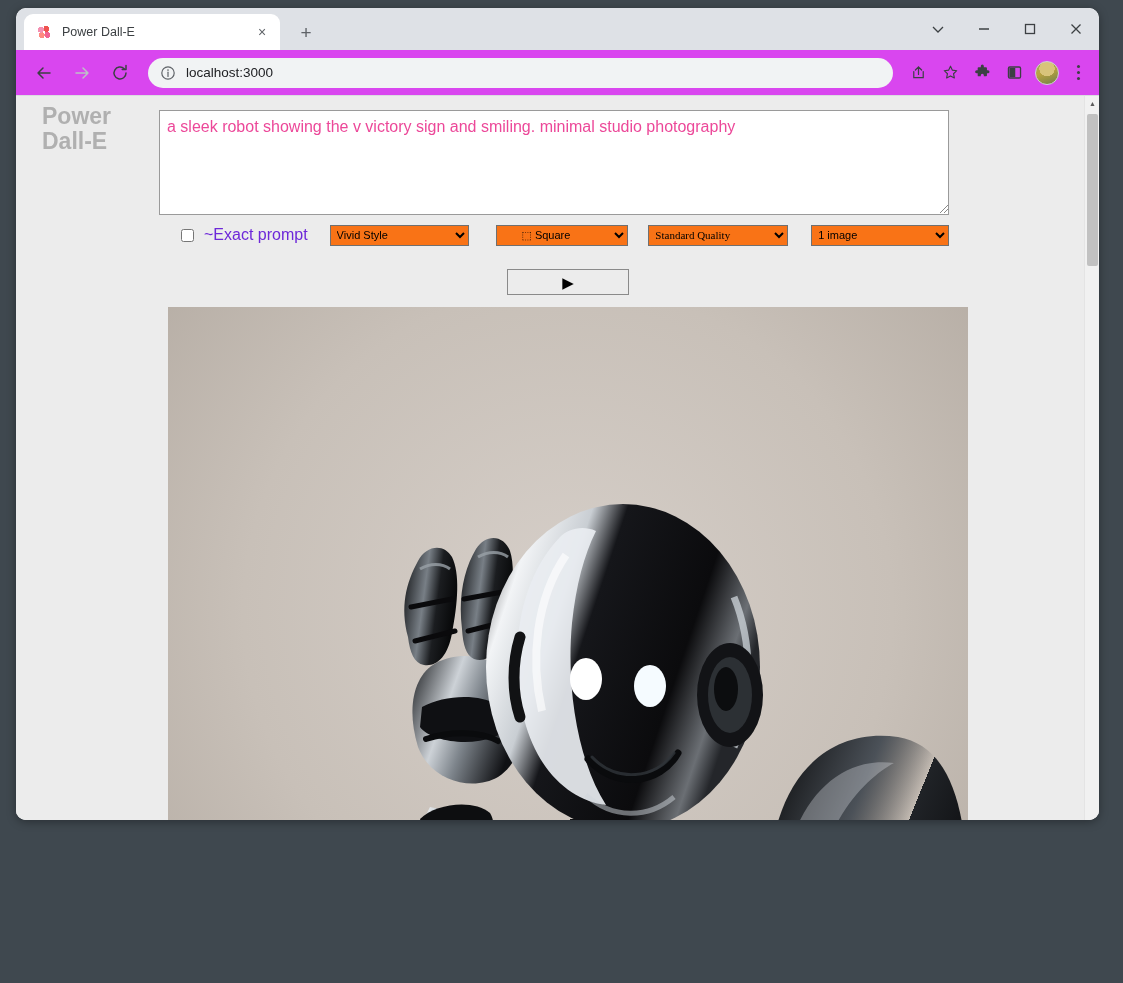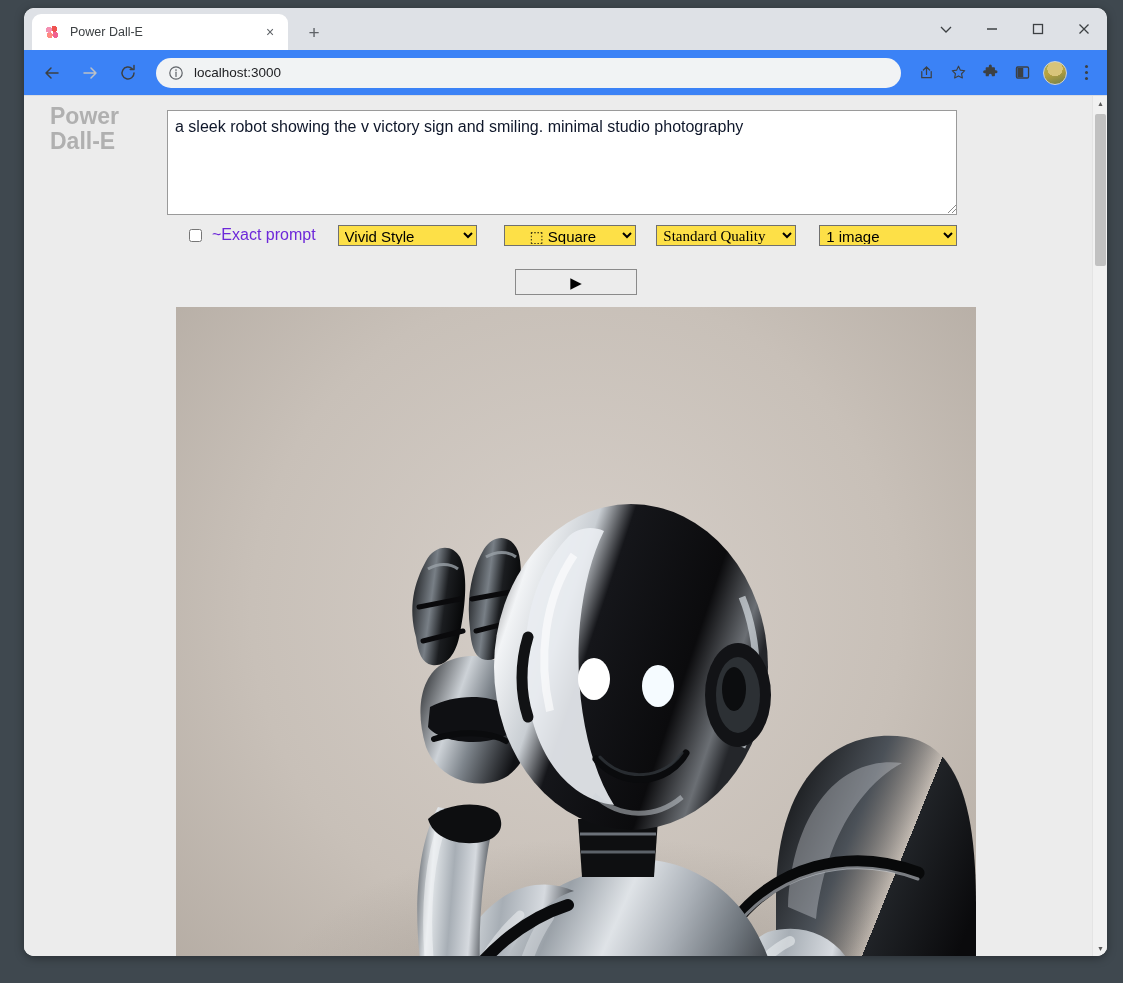--- a/index.html
+++ b/index.html
@@ -7,22 +7,22 @@
     margin: 0; padding: 0;
     width: 1123px; height: 983px;
     overflow: hidden;
     font-family: "Liberation Sans", sans-serif;
   }
   body { background: #3f484f; }
 
   
   .browser {
     position: absolute;
-    left: 24px; top: 8px;
-    width: 1083px; height: 948px;
+    left: 16px; top: 8px;
+    width: 1083px; height: 812px;
     background: #ffffff;
     border-radius: 10px;
     overflow: hidden;
     box-shadow: 0 2px 10px rgba(0,0,0,0.35);
   }
 
   
   .tabstrip {
     position: relative;
     height: 42px;
@@ -83,21 +83,21 @@
   .winbtn {
     width: 46px; height: 42px;
     display: flex; align-items: center; justify-content: center;
     color: #3c4043;
   }
   .winbtn svg { display: block; }
 
   
   .toolbar {
     height: 46px;
-    background: #3b82f6;
+    background: #d946ef;
     display: flex;
     align-items: center;
     padding: 0 8px 0 12px;
     border-bottom: 1px solid #dadce0;
   }
   .navbtn {
     width: 32px; height: 32px;
     margin-right: 6px;
     display: flex; align-items: center; justify-content: center;
     border-radius: 50%;
@@ -175,21 +175,21 @@
   }
 
   .prompt-box {
     position: absolute;
     left: 143px; top: 14px;
     width: 790px; height: 105px;
     background: #ffffff;
     border: 1px solid #9a9a9a;
     font-family: "Liberation Sans", sans-serif;
     font-size: 16px;
-    color: #0f172a;
+    color: #ec4899;
     padding: 6px 7px;
     line-height: 1.25;
     resize: none;
     outline: none;
   }
   .resize-grip {
     position: absolute;
     left: 921px; top: 104px;
     width: 12px; height: 12px;
     pointer-events: none;
@@ -208,23 +208,23 @@
     margin: 0 0 0 22px;
   }
   .checklabel {
     margin-left: 10px;
     font-size: 16px;
     color: #6d28d9;
     white-space: nowrap;
   }
   select {
     font-family: "Liberation Sans", sans-serif;
-    font-size: 15px;
+    font-size: 11px;
     color: #000;
-    background: #fde047;
+    background: #f97316;
     border: 1px solid #707070;
     height: 21px;
     padding: 1px 2px;
   }
   .sel-style { width: 140px; margin-left: 22px; }
   .sel-size  { width: 132px; margin-left: 27px; padding-left: 20px; }
   .sel-qual  { width: 140px; margin-left: 20px; font-family: Liberation Serif, serif; }
   .sel-count { width: 138px; margin-left: 23px; }
 
   .submit-btn {

